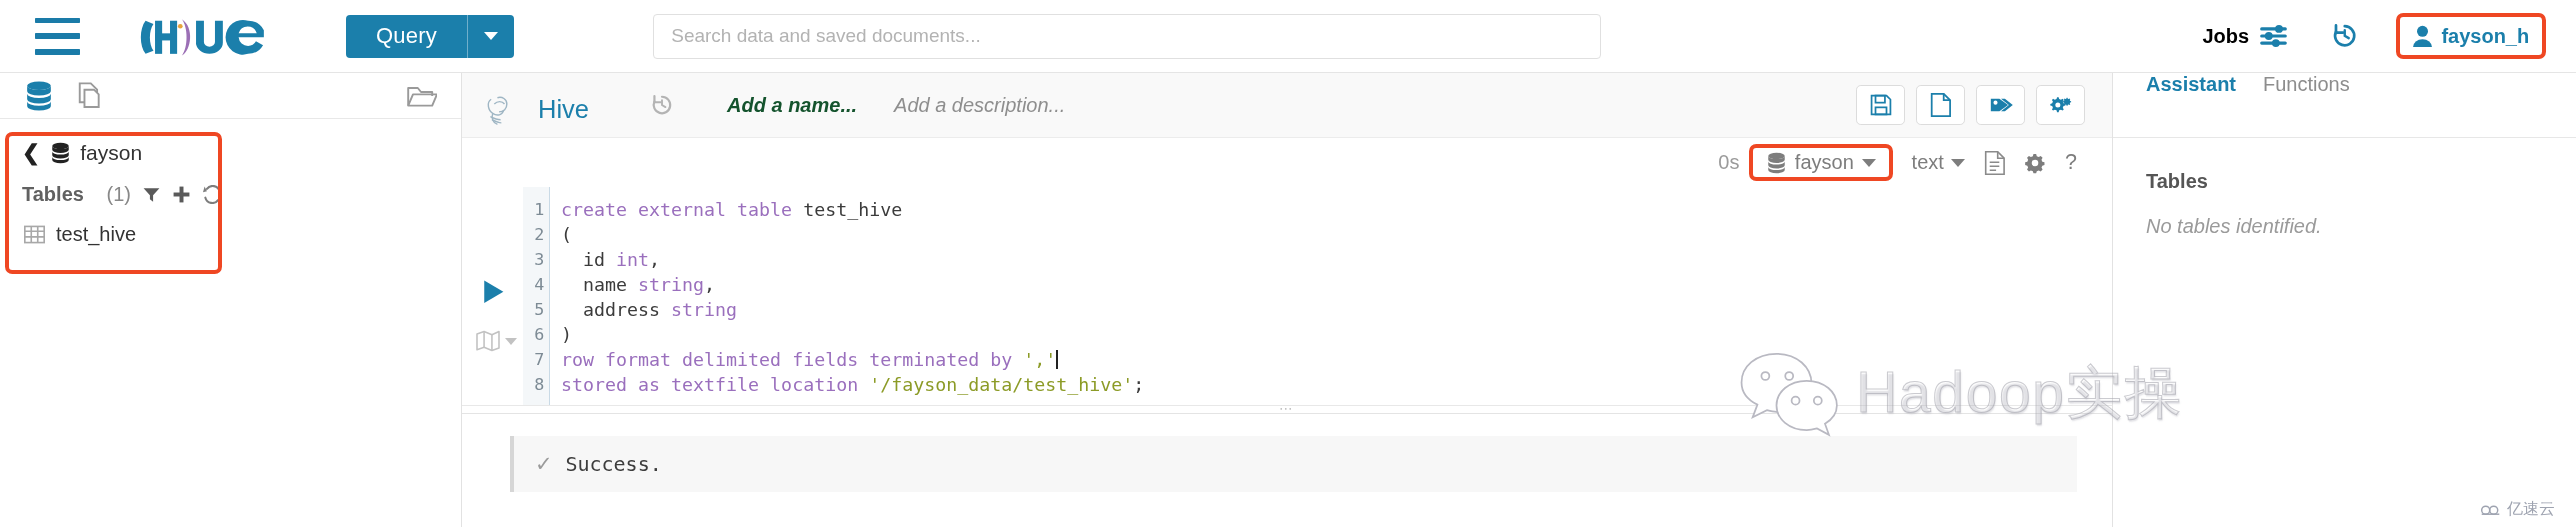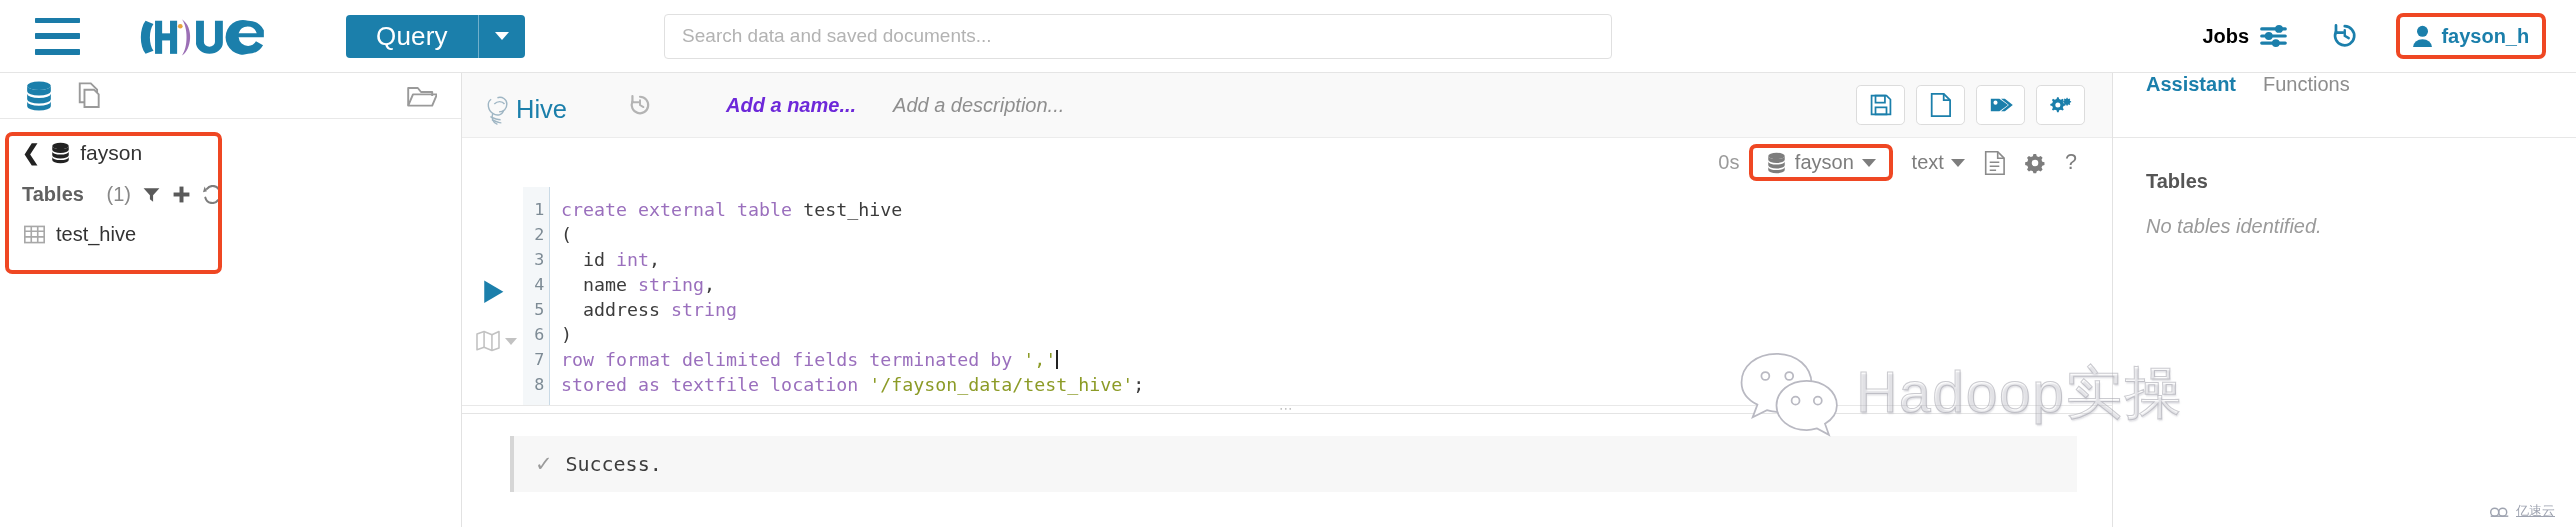--- a/index.html
+++ b/index.html
@@ -26,21 +26,21 @@
   .brand { margin-left: 57px; display: flex; align-items: center; }
   .brand svg { display: block; }
 
   .query-btn {
     margin-left: 72px;
     height: 43px; display: flex; align-items: stretch;
     background: #1b7fab; border-radius: 4px; overflow: hidden; cursor: pointer;
   }
   .query-btn .lbl {
     display: flex; align-items: center; padding: 0 30px;
-    color: #fff; font-size: 26px; letter-spacing: 0.2px;
+    color: #fff; font-size: 22px; letter-spacing: 0.2px;
   }
   .query-btn .sep { width: 0.8px; background: rgba(255,255,255,.38); }
   .query-btn .caret { display: flex; align-items: center; padding: 0 16px; }
   .query-btn .caret i {
     width: 0; height: 0; border-left: 7.2px solid transparent; border-right: 7.2px solid transparent;
     border-top: 8px solid #fff; display: block;
   }
 
   .search-wrap { flex: 0 0 auto; margin-left: 139px; }
   .search-input {
@@ -95,26 +95,26 @@
   .sb-item { display: flex; align-items: center; gap: 11px; padding: 17.5px 0 0 24px; cursor: pointer; }
   .sb-item .lbl { font-size: 20px; color: #333; }
 
   
   .editor-col { flex: 1 1 auto; display: flex; flex-direction: column; min-width: 0; position: relative; background: #fff; }
   .ed-header {
     height: 65px; flex: 0 0 65px; background: #f9f9f9;
     border-bottom: 0.8px solid #ececec;
     display: flex; align-items: center; padding: 0 27px 0 21px;
   }
-  .ed-engine { display: flex; align-items: center; gap: 1px; cursor: pointer; margin-top: 8px; }
+  .ed-engine { display: flex; align-items: center; gap: 23px; cursor: pointer; margin-top: 8px; }
   .ed-engine .nm { color: #1b7fab; font-size: 25.5px; }
   .ed-hist { margin-left: 62px; cursor: pointer; display: flex; align-items: center; }
   .ed-name {
-    margin-left: 75px; font-size: 20px; font-style: italic; font-weight: bold;
-    color: #6d28d9; cursor: text; text-align: right;
+    margin-left: 54px; font-size: 20px; font-style: italic; font-weight: bold;
+    color: #14532d; cursor: text; text-align: right;
   }
   .ed-desc { margin-left: 37px; font-size: 20px; font-style: italic; color: #8e8e8e; cursor: text; }
   .ed-actions { margin-left: auto; display: flex; align-items: center; gap: 11px; }
   .ed-btn {
     width: 49px; height: 40px; border: 0.8px solid #dcdcdc; border-radius: 4.8px;
     background: #fff; display: flex; align-items: center; justify-content: center; cursor: pointer;
   }
 
   .ed-subbar {
     height: 49px; flex: 0 0 49px; display: flex; align-items: center;
@@ -191,21 +191,21 @@
   }
   .watermark .wtxt {
     font-size: 57px; color: rgba(255,255,255,0.0);
     -webkit-text-stroke: 1px rgba(160,160,170,.55);
     font-family: "Liberation Sans", sans-serif; letter-spacing: 1.6px;
     text-shadow: 0.8px 1.6px 1.6px rgba(170,170,180,.35);
   }
   .badge-bottom {
     position: absolute; right: 21px; bottom: 8px;
     display: flex; align-items: center; gap: 6.4px;
-    font-size: 13px; color: #9ea3b0; z-index: 6; text-decoration: underline;
+    font-size: 16px; color: #9ea3b0; z-index: 6;
   }
   .badge-bottom .bt { font-family: "Liberation Sans", sans-serif; }
 </style>
 </head>
 <body>
 
 <div class="app">
 
   <div class="topnav">
 

